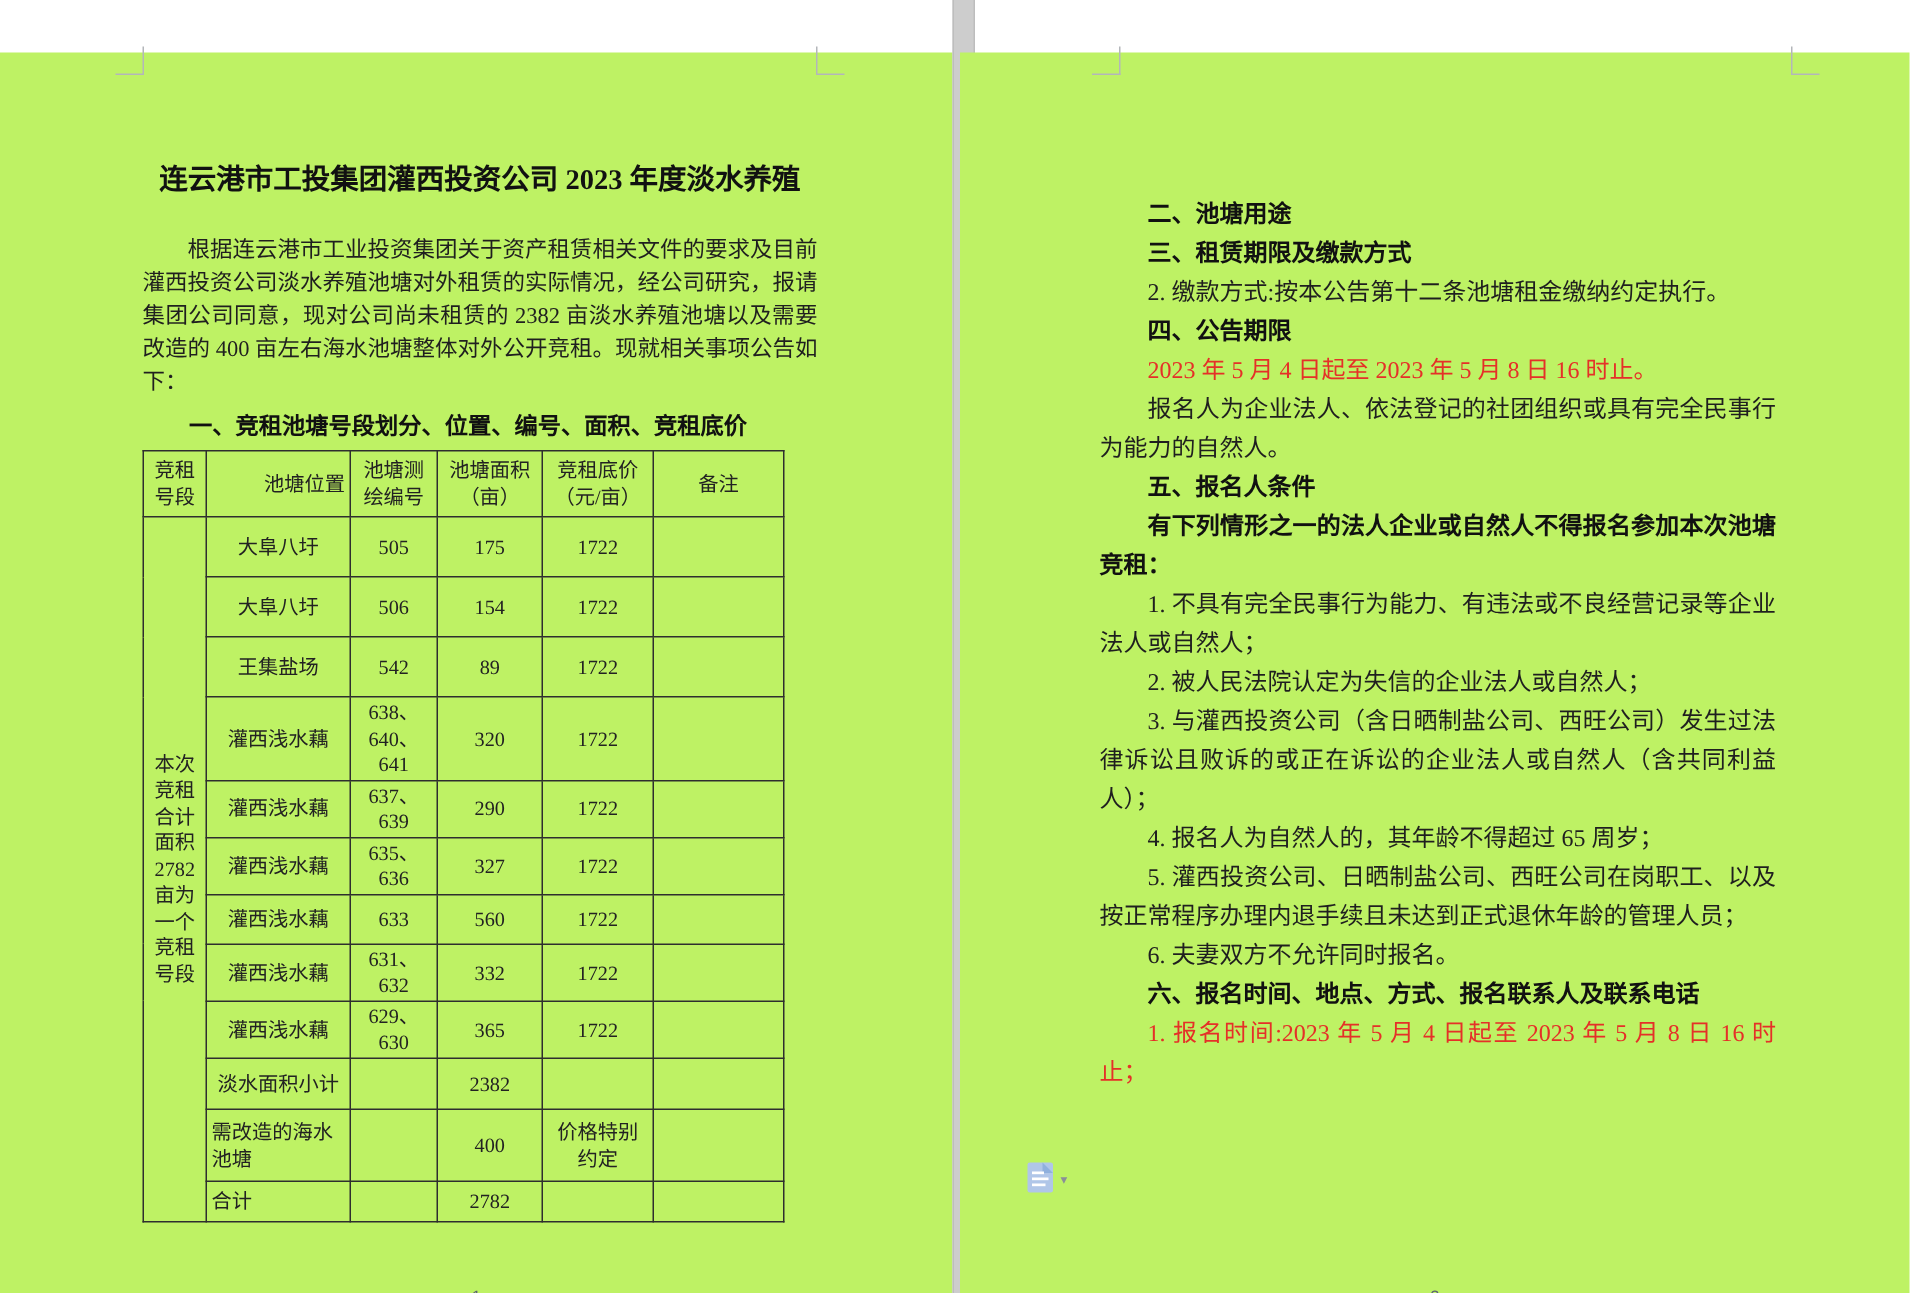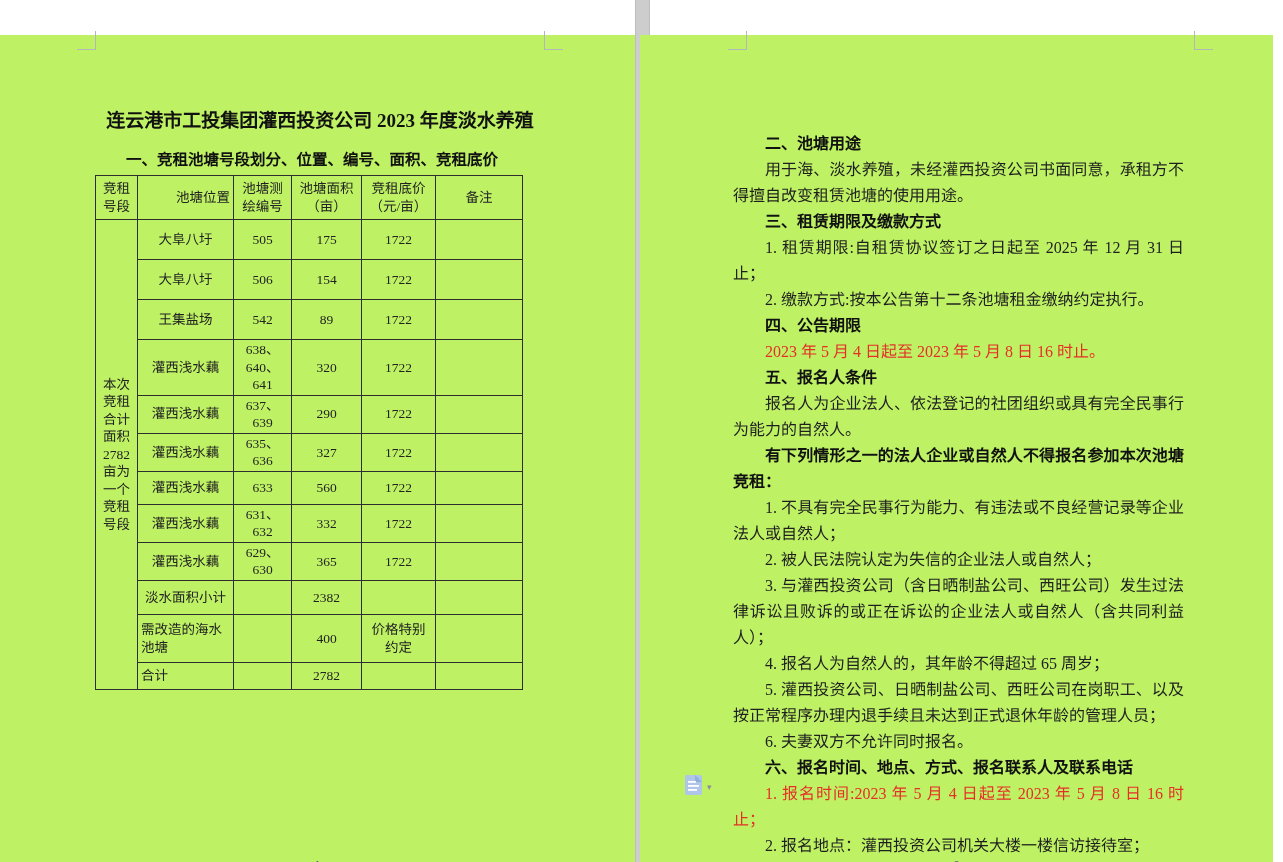--- a/index.html
+++ b/index.html
@@ -51,20 +51,21 @@
   
   #paste-btn{position:absolute;left:684px;top:773px;width:42px;height:28px;
              display:flex;align-items:center;gap:4px;cursor:pointer;}
   #paste-btn .caret{font-size:9px;color:#8a8f98;font-family:"DejaVu Sans",sans-serif;line-height:1;}
 </style>
 </head>
 <body>
 
 <div class="page" id="page1">
   <p class="doc-title">连云港市工投集团灌西投资公司 2023 年度淡水养殖</p>
+  <p class="intro">根据连云港市工业投资集团关于资产租赁相关文件的要求及目前灌西投资公司淡水养殖池塘对外租赁的实际情况，经公司研究，报请集团公司同意，现对公司尚未租赁的 2382 亩淡水养殖池塘以及需要改造的 400 亩左右海水池塘整体对外公开竞租。现就相关事项公告如下：</p>
   <p class="sec-heading">一、竞租池塘号段划分、位置、编号、面积、竞租底价</p>
 
   <table class="pond">
     <colgroup>
       <col style="width:42px">
         <col style="width:96px">
         <col style="width:58px">
       <col style="width:70px">
         <col style="width:74px">
         <col style="width:87px">
@@ -166,38 +167,35 @@
   </tbody>
     </table>
 
   <div class="pgnum">1</div>
 </div>
 
 <div id="page-gap"></div>
 
 <div class="page" id="page2">
   <p class="b hd">二、池塘用途</p>
-  <p class="b">用于海、淡水养殖，未经灌西投资公司书面同意，承租方不得擅自改变租赁池塘的使用用途。</p>
   <p class="b hd">三、租赁期限及缴款方式</p>
-  <p class="b">1. 租赁期限:自租赁协议签订之日起至 2025 年 12 月 31 日止；</p>
   <p class="b">2. 缴款方式:按本公告第十二条池塘租金缴纳约定执行。</p>
   <p class="b hd">四、公告期限</p>
   <p class="b red">2023 年 5 月 4 日起至 2023 年 5 月 8 日 16 时止。</p>
+  <p class="b">报名人为企业法人、依法登记的社团组织或具有完全民事行为能力的自然人。</p>
   <p class="b hd">五、报名人条件</p>
-  <p class="b">报名人为企业法人、依法登记的社团组织或具有完全民事行为能力的自然人。</p>
   <p class="b hd">有下列情形之一的法人企业或自然人不得报名参加本次池塘竞租：</p>
   <p class="b">1. 不具有完全民事行为能力、有违法或不良经营记录等企业法人或自然人；</p>
   <p class="b">2. 被人民法院认定为失信的企业法人或自然人；</p>
   <p class="b">3. 与灌西投资公司（含日晒制盐公司、西旺公司）发生过法律诉讼且败诉的或正在诉讼的企业法人或自然人（含共同利益人）；</p>
   <p class="b">4. 报名人为自然人的，其年龄不得超过 65 周岁；</p>
   <p class="b">5. 灌西投资公司、日晒制盐公司、西旺公司在岗职工、以及按正常程序办理内退手续且未达到正式退休年龄的管理人员；</p>
   <p class="b">6. 夫妻双方不允许同时报名。</p>
   <p class="b hd">六、报名时间、地点、方式、报名联系人及联系电话</p>
   <p class="b red">1. 报名时间:2023 年 5 月 4 日起至 2023 年 5 月 8 日 16 时止；</p>
-  <p class="b">2. 报名地点：灌西投资公司机关大楼一楼信访接待室；</p>
 
   <div class="pgnum">2</div>
 </div>
 
 <div class="crop tl" id="mark-1"></div>
 <div class="crop tr" id="mark-2"></div>
 <div class="crop tl" id="mark-3"></div>
 <div class="crop tr" id="mark-4"></div>
 
 <div id="paste-btn">

